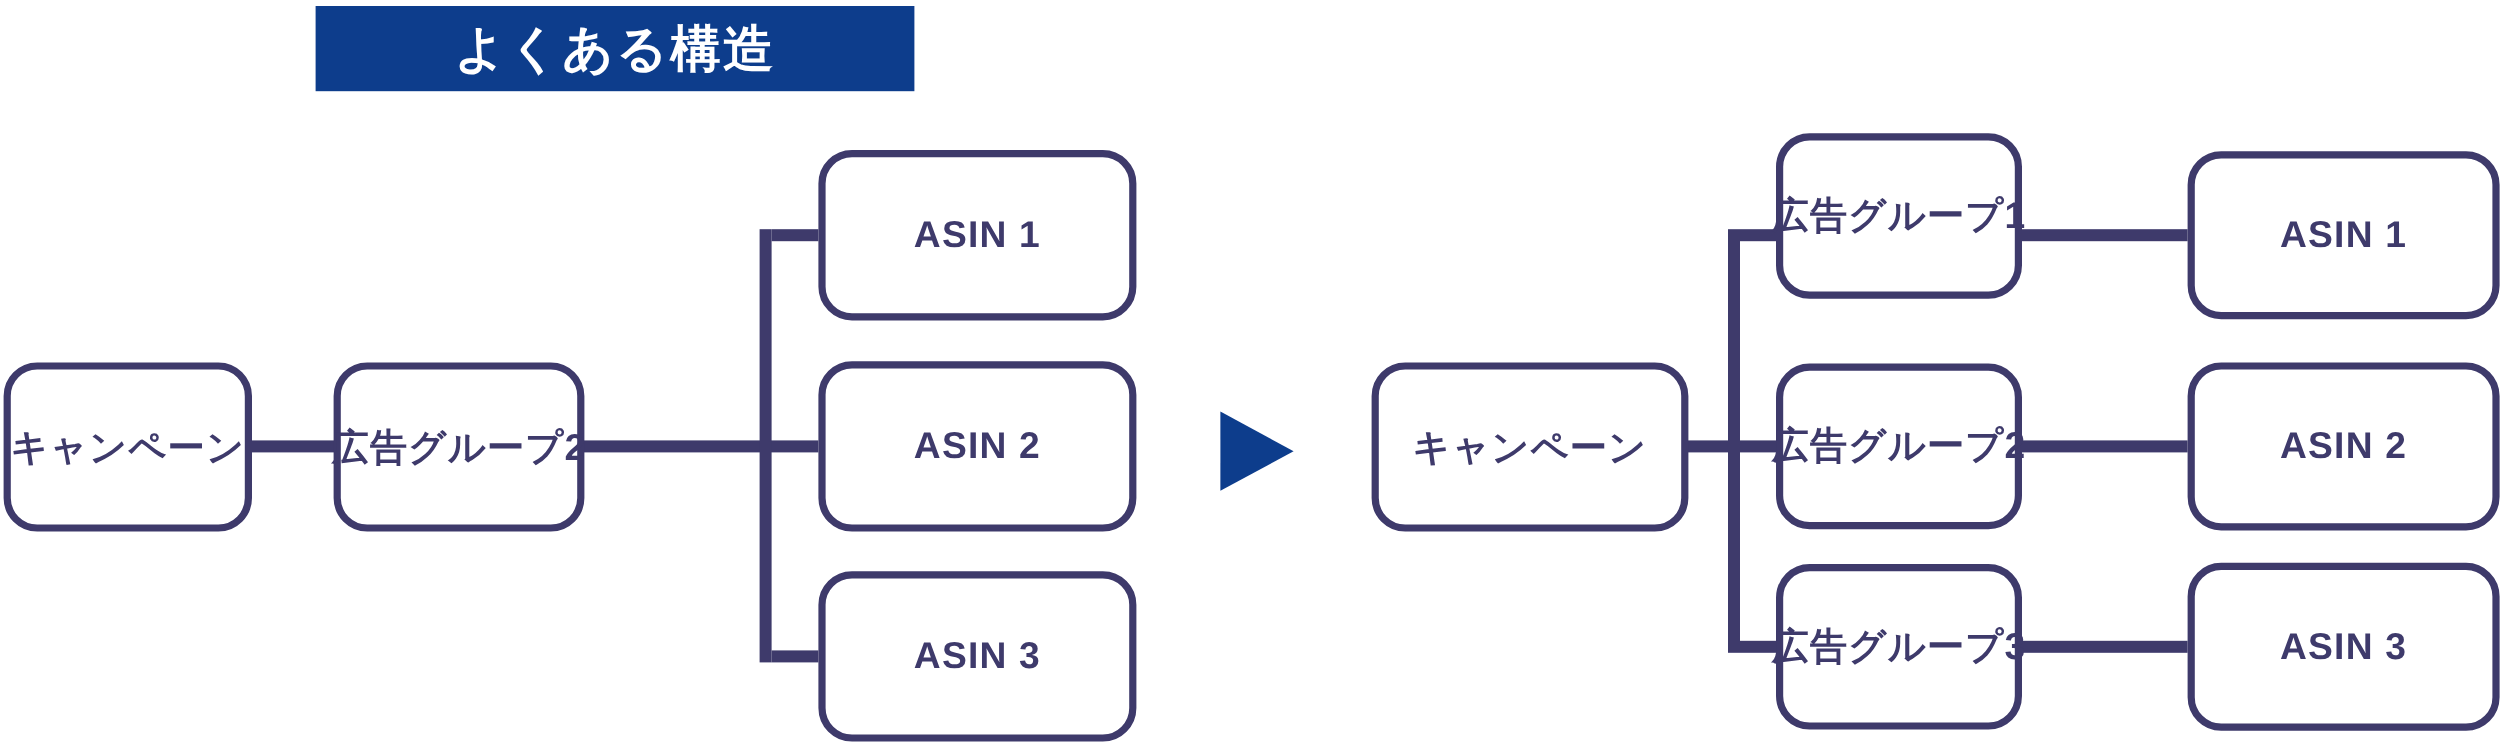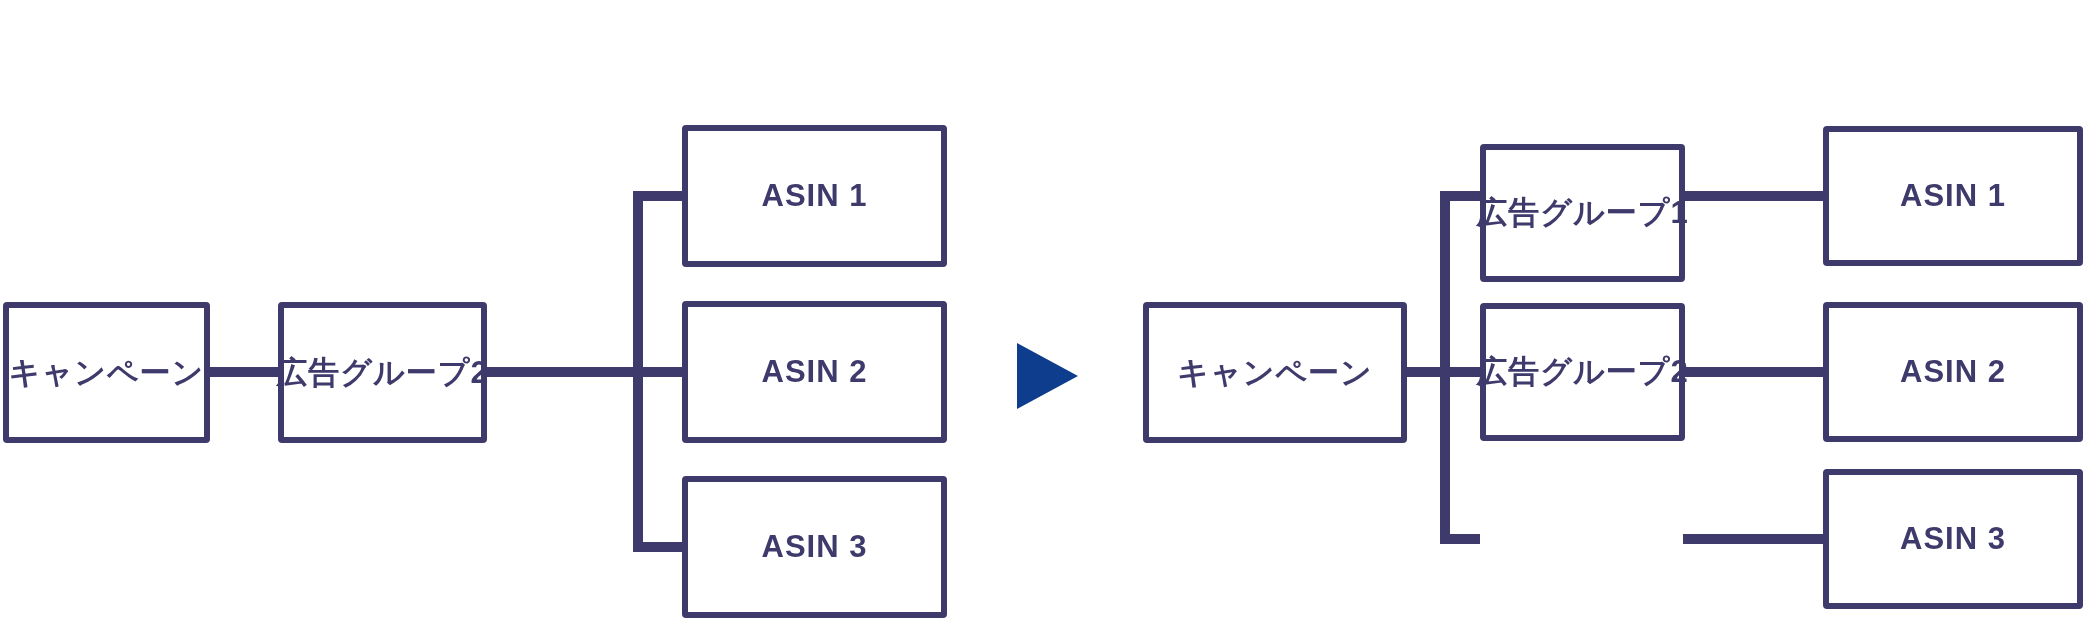--- a/index.html
+++ b/index.html
@@ -23,21 +23,21 @@
     align-items: center;
     justify-content: center;
     font-size: 42px;
     font-weight: 700;
     letter-spacing: 2px;
   }
   .node {
     position: absolute;
     background: #ffffff;
     border: 6px solid var(--line, #3e3a6b);
-    border-radius: 4px;
+    border-radius: 28px;
     box-sizing: border-box;
     color: var(--line, #3e3a6b);
     display: flex;
     align-items: center;
     justify-content: center;
     font-size: 31px;
     font-weight: 600;
     letter-spacing: 1px;
     white-space: nowrap;
   }
@@ -52,20 +52,21 @@
     border-top: 33px solid transparent;
     border-bottom: 33px solid transparent;
     border-left: 61px solid var(--accent, #0d3d8c);
   }
 </style>
 </head>
 <body>
 
 <div class="canvas">
 
+  <div class="banner" style="left:263px; top:5px; width:499px; height:71px;">よくある構造</div>
 
   <div class="connector" style="left:205px; top:367px; width:75px; height:10px;"></div>
   <div class="connector" style="left:483px; top:367px; width:199px; height:10px;"></div>
   <div class="connector" style="left:633px; top:191px; width:10px; height:361px;"></div>
   <div class="connector" style="left:643px; top:191px; width:39px; height:10px;"></div>
   <div class="connector" style="left:643px; top:542px; width:39px; height:10px;"></div>
 
   <div class="node" style="left:3px; top:302px; width:207px; height:141px;">キャンペーン</div>
   <div class="node" style="left:278px; top:302px; width:209px; height:141px;">広告グループ2</div>
   <div class="node" style="left:682px; top:125px; width:265px; height:142px;">ASIN 1</div>
@@ -78,20 +79,21 @@
   <div class="connector" style="left:1404px; top:367px; width:76px; height:10px;"></div>
   <div class="connector" style="left:1440px; top:191px; width:10px; height:353px;"></div>
   <div class="connector" style="left:1450px; top:191px; width:30px; height:10px;"></div>
   <div class="connector" style="left:1450px; top:534px; width:30px; height:10px;"></div>
   <div class="connector" style="left:1683px; top:191px; width:140px; height:10px;"></div>
   <div class="connector" style="left:1683px; top:367px; width:140px; height:10px;"></div>
   <div class="connector" style="left:1683px; top:534px; width:140px; height:10px;"></div>
 
   <div class="node" style="left:1143px; top:302px; width:264px; height:141px;">キャンペーン</div>
 
-  <div class="node" style="left:1480px; top:144px; width:205px; height:138px;">広告グループ1</div>
+  <div class="node" style="left:1480px; top:111px; width:205px; height:138px;">広告グループ1</div>
   <div class="node" style="left:1480px; top:303px; width:205px; height:138px;">広告グループ2</div>
+  <div class="node" style="left:1480px; top:470px; width:205px; height:138px;">広告グループ3</div>
 
   <div class="node" style="left:1823px; top:126px; width:260px; height:140px;">ASIN 1</div>
   <div class="node" style="left:1823px; top:302px; width:260px; height:140px;">ASIN 2</div>
   <div class="node" style="left:1823px; top:469px; width:260px; height:140px;">ASIN 3</div>
 
 </div>
 
 </body></html>

